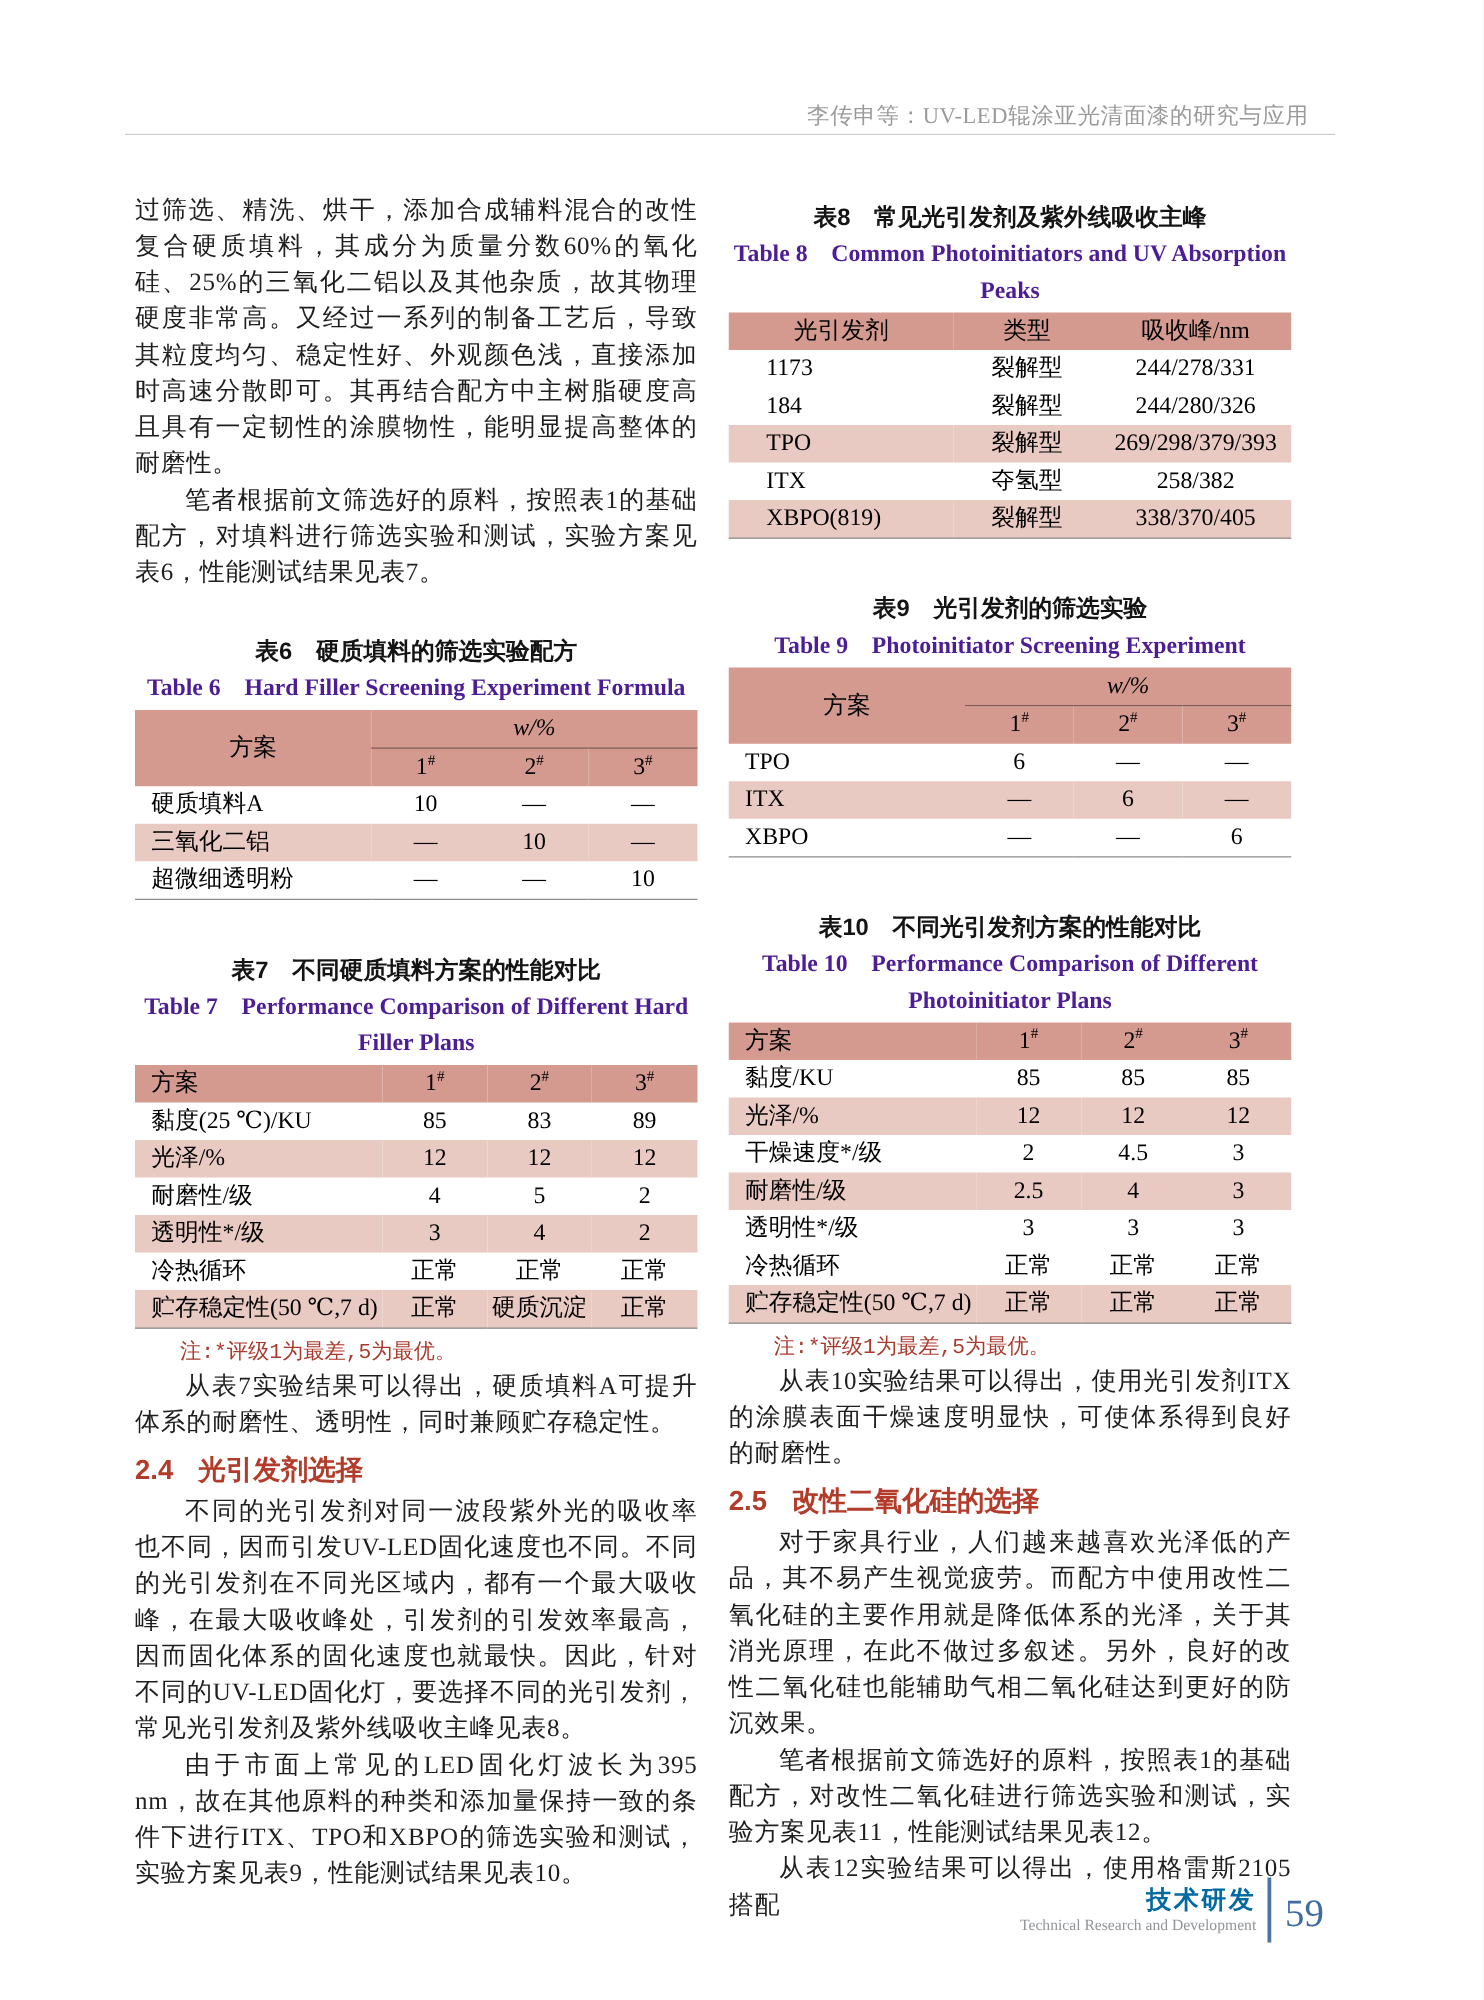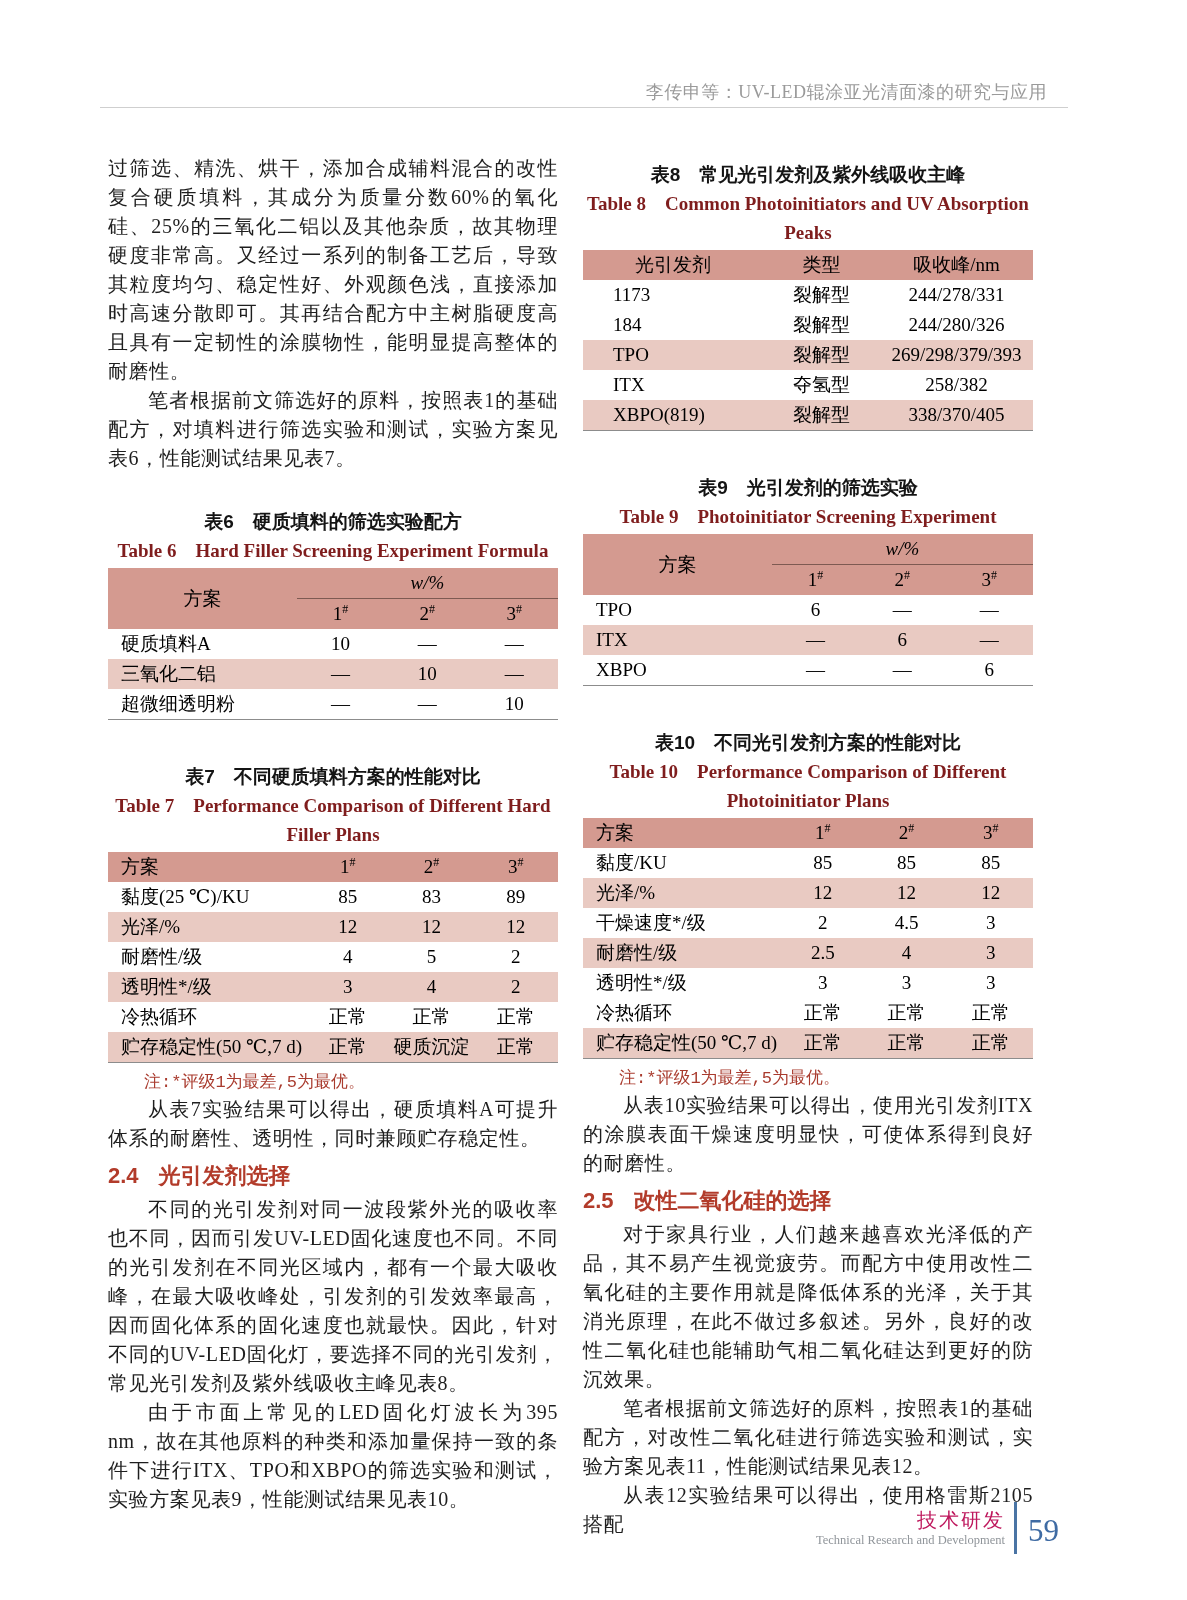--- a/index.html
+++ b/index.html
@@ -34,21 +34,21 @@
   .table-block{width:100%;}
   .tb-mt-sm{margin-top:6px;}
   .tb-mt{margin-top:34px;}
   .tb-mt-lg{margin-top:42px;}
   .caption-cn{
     font-family:"Liberation Sans","DejaVu Sans",sans-serif; font-weight:bold;
     font-size:19px; line-height:29px; text-align:center; color:#141414;
   }
   .caption-en{
     font-family:"Liberation Serif","DejaVu Serif",serif; font-weight:bold;
-    font-size:19px; line-height:29px; text-align:center; color:#7f1d1d;
+    font-size:19px; line-height:29px; text-align:center; color:#4c1d95;
   }
   table.data{
     width:100%; border-collapse:collapse; margin-top:3px;
     border-bottom:1.5px solid #8c8c8c; font-size:19px; color:#000000;
   }
   table.data th, table.data td{
     font-weight:normal; text-align:center; padding:0 2px; height:30px; line-height:26px;
   }
   table.data thead th{background:var(--hdr);}
   table.data th.group{border-bottom:1px solid #7e5a52; font-style:italic;}
@@ -68,22 +68,22 @@
   }
   .section-heading .sec-num{margin-right:20px;}
   .para-gap{margin-top:38px;}
   
   .page-footer{
     position:absolute; right:128px; bottom:46px;
     display:flex; align-items:center;
   }
   .footer-text{text-align:right;}
   .footer-cn{
-    font-family:"Liberation Sans","DejaVu Sans",sans-serif; font-weight:normal;
-    font-size:20px; line-height:24px; color:#be185d; letter-spacing:2px;
+    font-family:"Liberation Sans","DejaVu Sans",sans-serif; font-weight:bold;
+    font-size:20px; line-height:24px; color:#0369a1; letter-spacing:2px;
   }
   .footer-en{
     font-family:"Liberation Serif","DejaVu Serif",serif;
     font-size:12.5px; line-height:16px; color:#90959a;
   }
   .footer-bar{width:3px; height:52px; background:var(--fbar); margin:0 11px 0 9px;}
   .footer-page{
     font-family:"Liberation Serif","DejaVu Serif",serif;
     font-size:31px; color:var(--fblue); padding-top:6px;
   }

